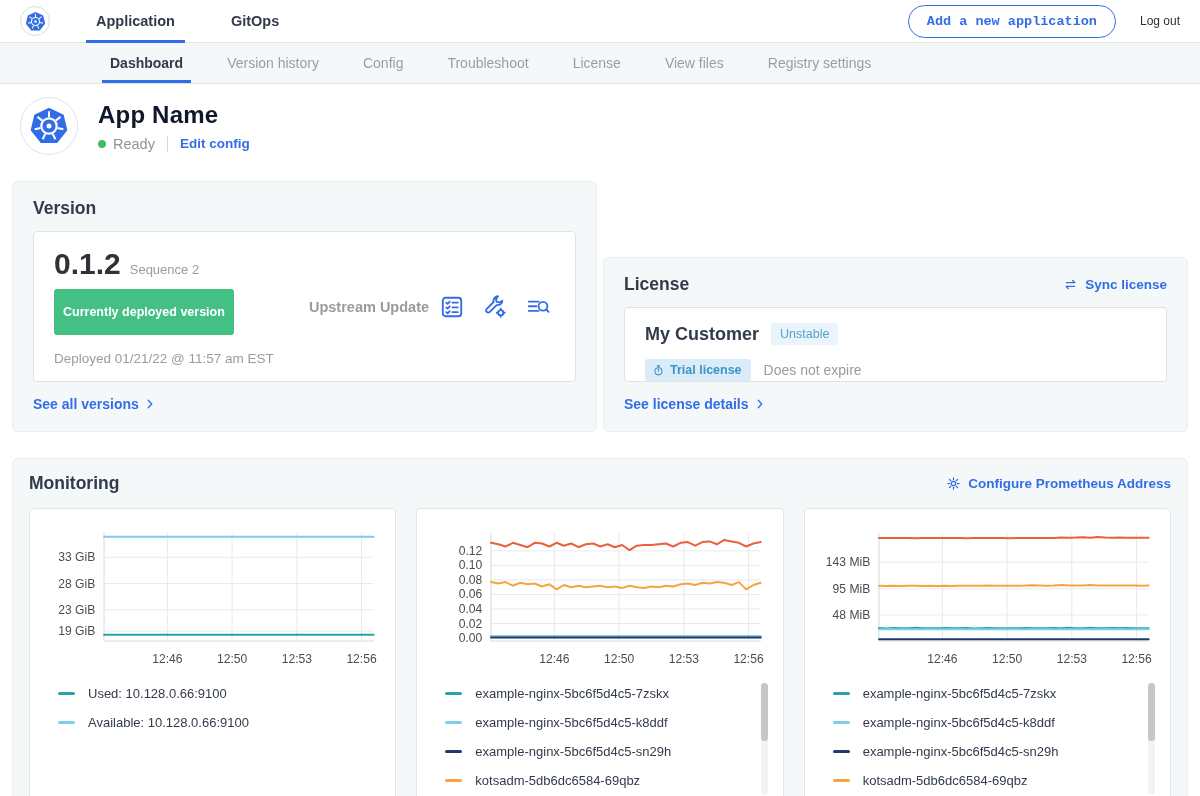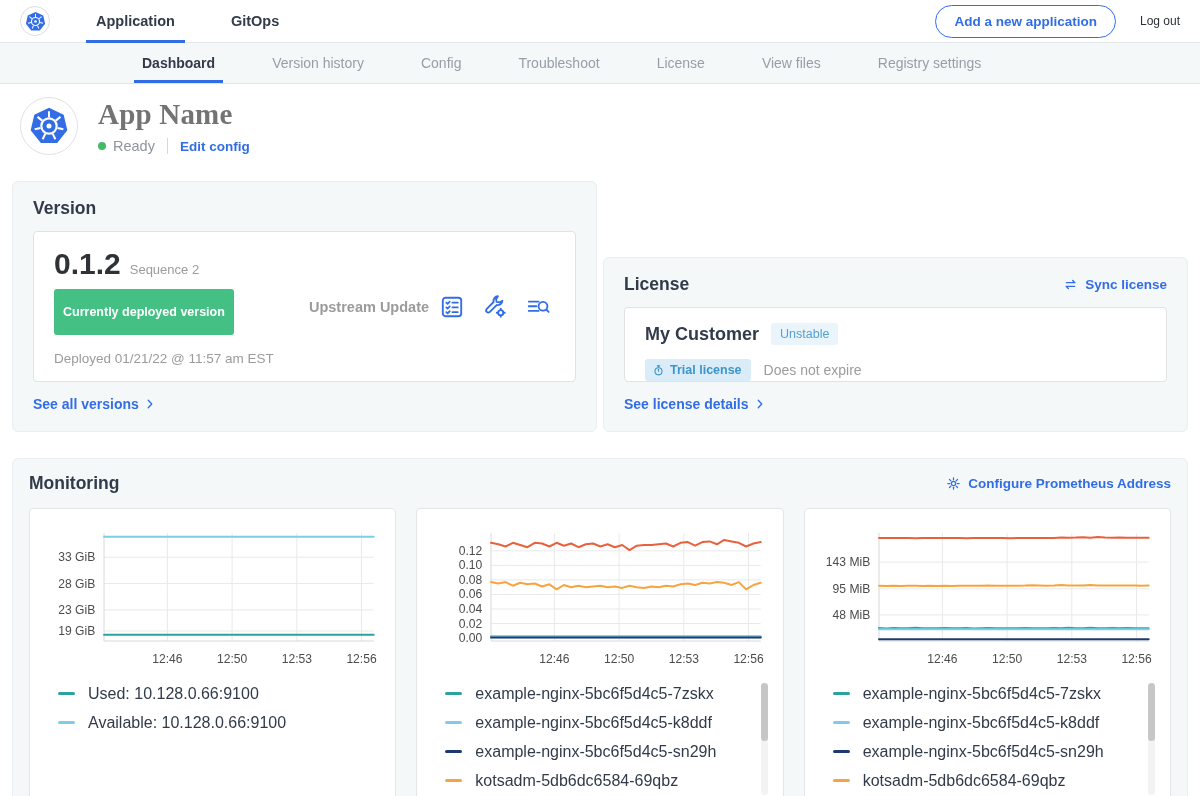--- a/index.html
+++ b/index.html
@@ -11,37 +11,37 @@
     border-bottom:1px solid #e5e8ea; background:#fff; }
   .logo-wrap { align-self:center; width:30px; height:30px; border-radius:50%;
     border:1px solid #d9dcdf; display:flex; align-items:center; justify-content:center; background:#fff; }
   .topnav-tab { position:relative; display:flex; align-items:center; padding:0 10px;
     margin-left:36px; font-size:14.5px; font-weight:bold; color:#323b4a; cursor:pointer;text-align:center; }
   .topnav-tab.active::after { content:""; position:absolute; left:0; right:0; bottom:-1px;
     height:3px; background:#326de6; }
   .topnav-spacer { flex:1; }
   .add-app-btn { align-self:center; background:#fff; border:1px solid #326de6; color:#326de6;
     font-weight:bold; font-size:13.5px; padding:8px 18px; border-radius:18px; cursor:pointer;
-    font-family:Liberation Sans, sans-serif; }
+    font-family:Liberation Mono, monospace; }
   .logout { align-self:center; margin-left:24px; font-size:12px; color:#2c3138; cursor:pointer; }
 
   
   .subnav { height:41px; background:#f5f8f9; border-bottom:1px solid #e0e4e6;
-    display:flex; align-items:stretch; padding-left:120px;gap:13px; }
+    display:flex; align-items:stretch; padding-left:88px; }
   .subnav-tab { position:relative; display:flex; align-items:center; padding:0 22px;
     font-size:14px; color:#979ea7; cursor:pointer; }
   .subnav-tab.active { color:#323b4a; font-weight:bold; }
   .subnav-tab.active::after { content:""; position:absolute; left:14px; right:14px; bottom:0;
     height:3px; background:#326de6; }
 
   
   .app-header { display:flex; align-items:center; gap:20px; padding:13px 20px 14px; background:#fff; }
   .avatar { width:58px; height:58px; border-radius:50%; border:1px solid #dfe3e6;
     display:flex; align-items:center; justify-content:center; background:#fff; }
-  .app-title { font-size:29px; font-weight:bold; color:#737373; letter-spacing:.2px;font-family:Liberation Serif, serif; }
+  .app-title { font-size:24px; font-weight:bold; color:#0f172a; letter-spacing:.2px; }
   .app-status-row { display:flex; align-items:center; margin-top:7px; }
   .status-dot { width:8px; height:8px; border-radius:50%; background:#44bb66; margin-right:7px; }
   .status-text { font-size:14.5px; color:#8e959d; }
   .vert-sep { width:1px; height:16px; background:#d5d8db; margin:0 12px; }
   .link { color:#326de6; font-weight:bold; cursor:pointer; text-decoration:none; }
   .edit-config { font-size:13.5px; }
 
   
   .cards-row { display:flex; gap:6px; padding:12px 12px 0; align-items:flex-end; }
   .card { flex:1; background:#f5f8f9; border:1px solid #eaeef0; border-radius:6px; padding:16px 20px 18px; }
@@ -76,21 +76,21 @@
   
   .monitoring { margin:26px 12px 14px; background:#f5f8f9; border:1px solid #eaeef0;
     border-radius:6px; padding:14px 16px 16px; }
   .charts-row { display:flex; gap:20px; margin-top:14px; }
   .chart-card { flex:1; background:#fff; border:1px solid #e2e6e8; border-radius:4px;
     padding:14px 10px 0; position:relative; }
   .chart-svg { width:100%; height:150px; display:block; }
   .legend { position:relative; height:126px; margin-top:6px; padding-left:18px; overflow:hidden; }
   .legend-item { height:29px; display:flex; align-items:center; }
   .legend-dash { width:17px; height:3px; border-radius:2px; margin-right:13px; flex:0 0 auto; }
-  .legend-label { font-size:16px; color:#323b4a; white-space:nowrap; }
+  .legend-label { font-size:13px; color:#323b4a; white-space:nowrap; }
   .scroll-track { position:absolute; right:5px; top:4px; width:7px; height:112px;
     background:#f3f3f3; border-radius:4px; }
   .scroll-thumb { width:7px; height:58px; background:#c6c6c6; border-radius:4px; cursor:pointer; }
   .chart-title { text-align:center; font-weight:bold; font-size:14.5px; color:#323b4a; padding:12px 0 20px; }
 
   svg.ic { display:block; }
 </style>
 </head>
 <body>
 

